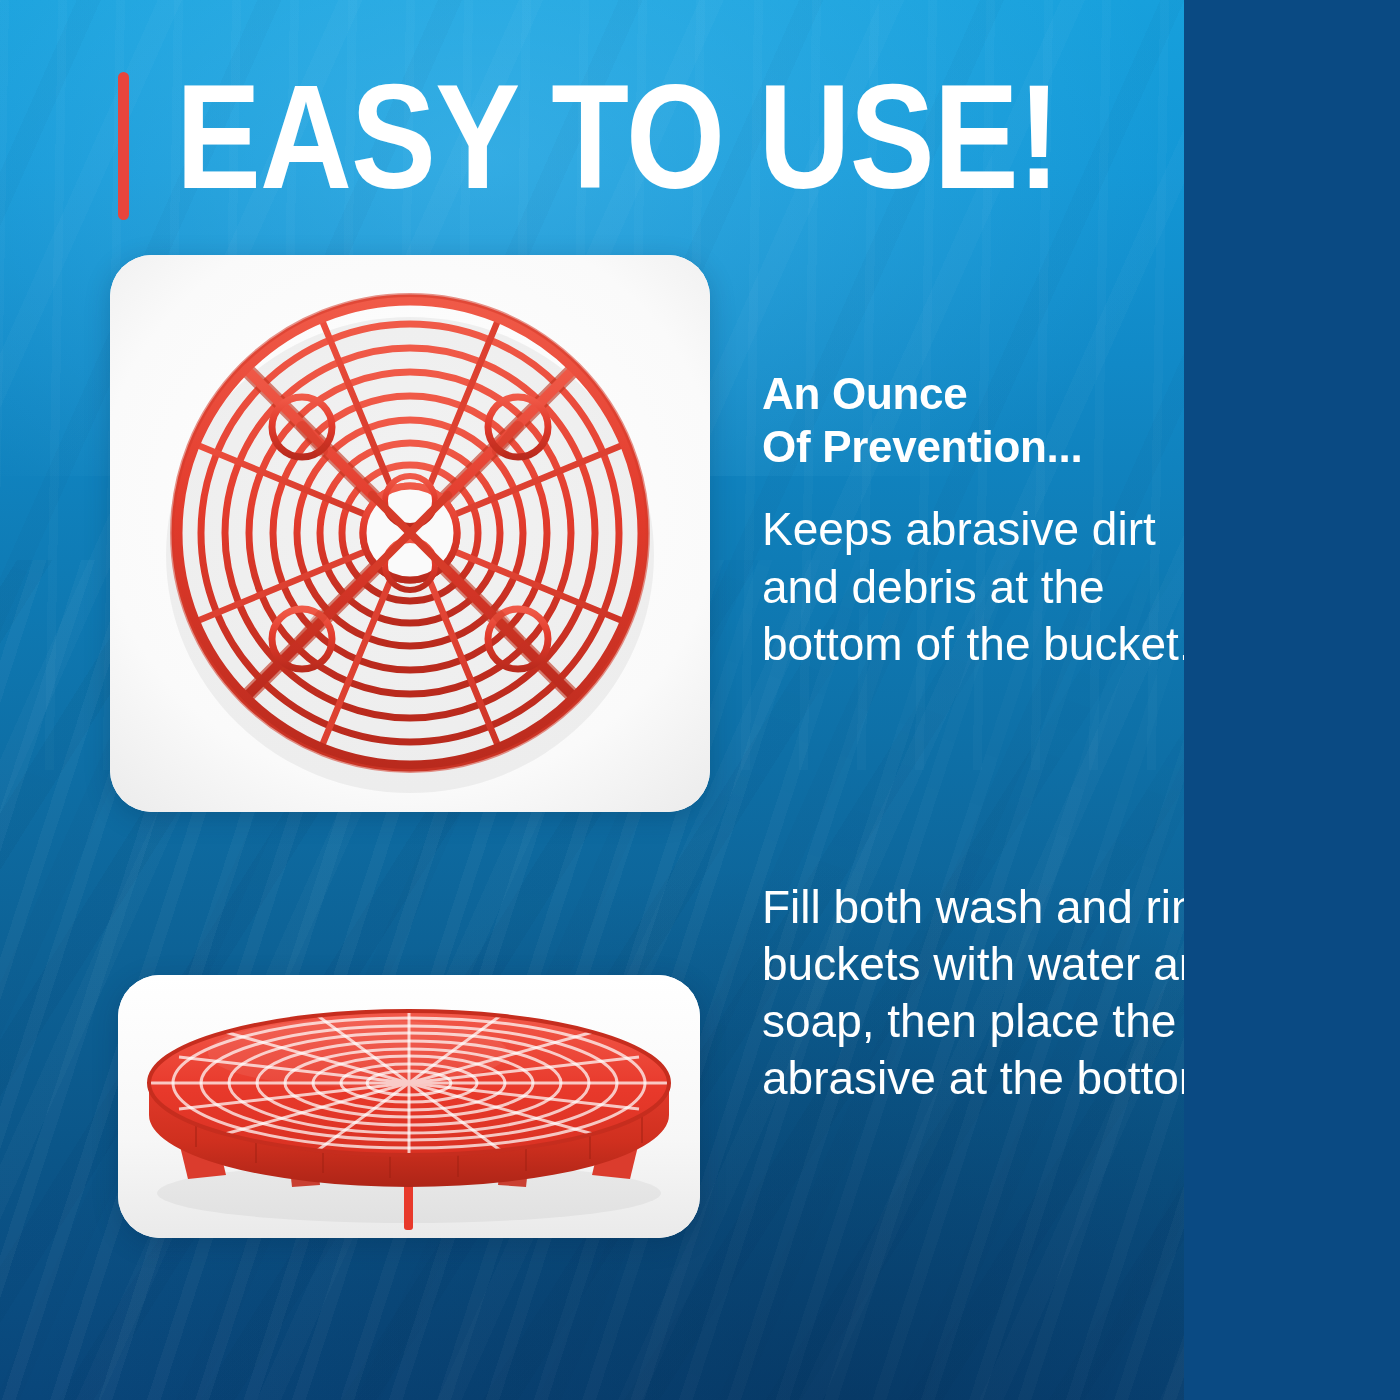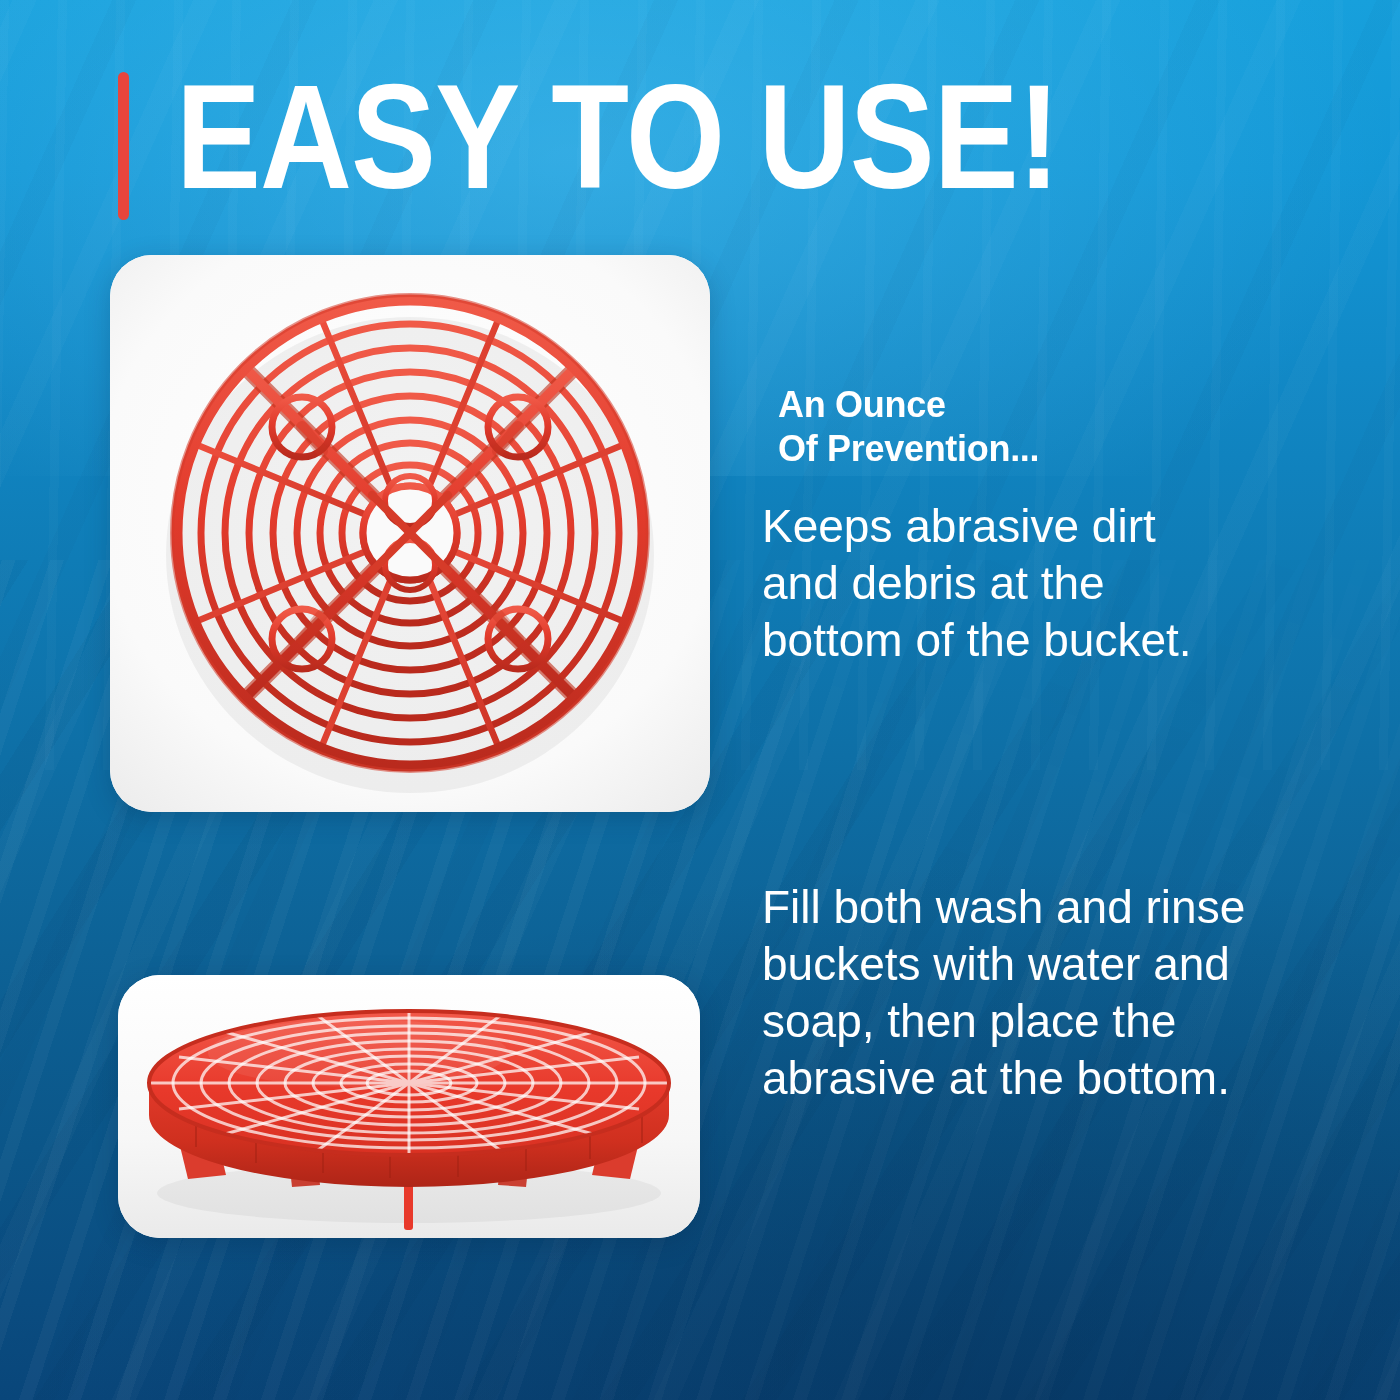--- a/index.html
+++ b/index.html
@@ -2,21 +2,21 @@
 <html><head>
 <meta charset="utf-8">
 <style>
   html, body {
     margin: 0;
     padding: 0;
     background: #0A4A83;
   }
   .page {
     position: relative;
-    width: 1400px;
+    width: 1184px;
     height: 1400px;
     overflow: hidden;
     font-family: "Liberation Sans", sans-serif;
     background: linear-gradient(180deg,
       #17A0DC 0%,
       #1397D6 12%,
       #1189C7 26%,
       #0F7CB6 40%,
       #0E6FA6 54%,
       #0D6296 68%,
@@ -152,24 +152,24 @@
   .photo-card svg { display: block; width: 100%; height: 100%; }
 
   
   .text-block { position: absolute; left: 762px; width: 560px; }
   #block-one { top: 367px; }
   #block-two { top: 855px; }
 
   .block-heading {
     color: #FFFFFF;
     font-weight: bold;
-    font-size: 36px;
+    font-size: 44px;
     line-height: 1.21;
     letter-spacing: -0.3px;
-    margin: 16px;
+    margin: 0;
     white-space: pre-line;
   }
   .block-body {
     color: #FFFFFF;
     font-size: 46px;
     line-height: 1.24;
     font-weight: normal;
     margin: 28px 0 0 0;
     white-space: pre-line;
   }

